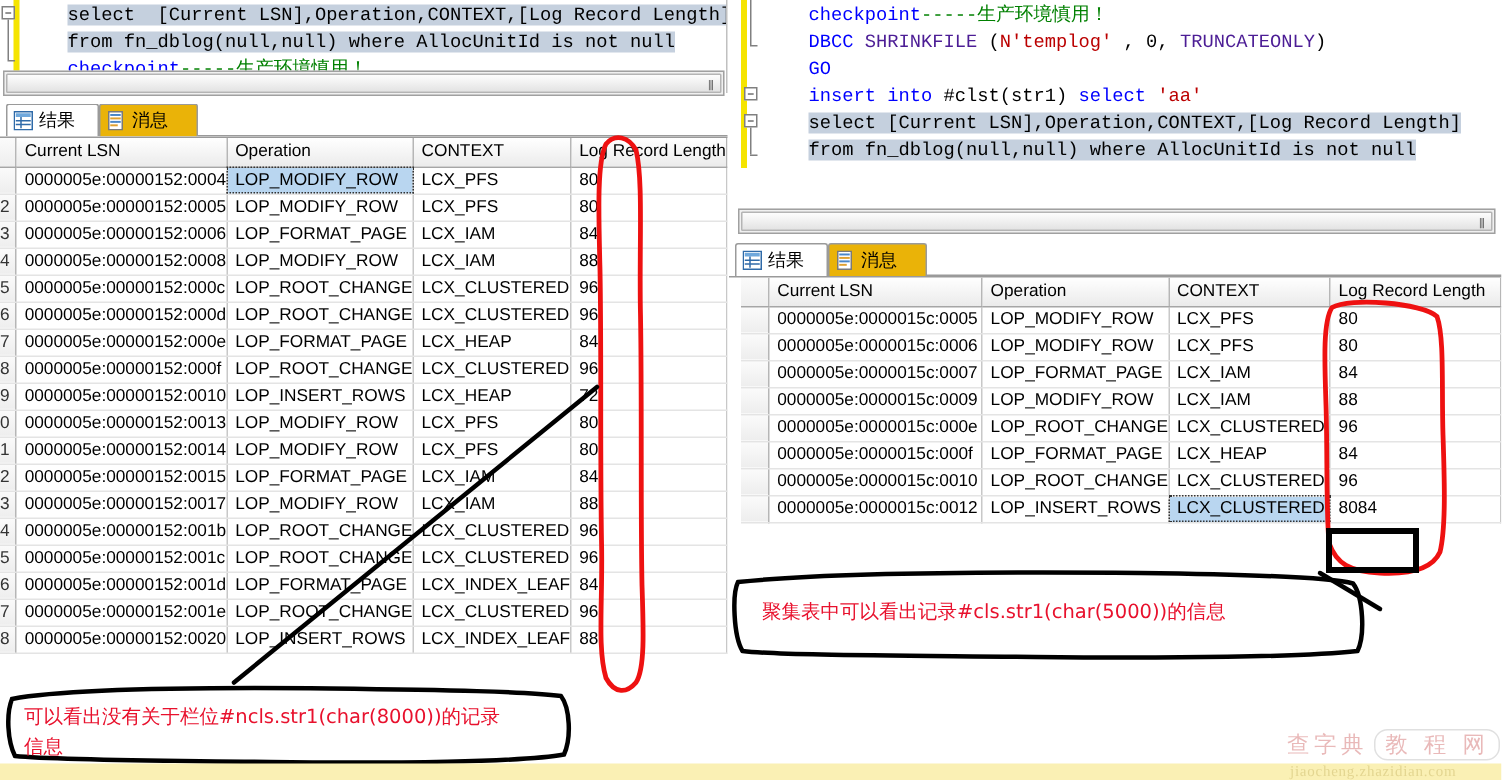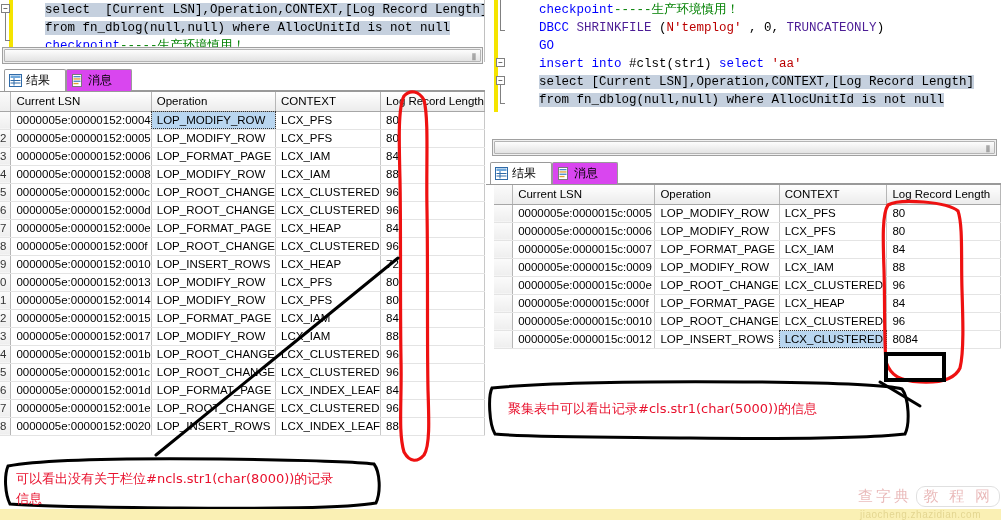--- a/index.html
+++ b/index.html
@@ -62,21 +62,21 @@
   .tabstrip { position: absolute; height: 22px; }
   .tab {
     position: absolute; top: 0; height: 22px;
     border: 1px solid #9a9a9a; border-bottom: none;
     background: #ffffff;
     display: flex; align-items: center; gap: 4px;
     padding: 0 2px 0 4px;
     font-size: 12px; color: #000;
     border-top-left-radius: 2px; border-top-right-radius: 2px;
   }
-  .tab.inactive { background: #d946ef; }
+  .tab.inactive { background: #eab308; }
   .tab-ico { width: 13px; height: 13px; position: relative; flex: none; }
   .tab-underline { position: absolute; height: 1px; background: #9a9a9a; }
 
   
   .grid { position: absolute; background: #fff; overflow: hidden; }
   .grid table { border-collapse: collapse; table-layout: fixed; }
   .grid th, .grid td {
     font-size: 11.5px;
     font-family: "Liberation Sans", sans-serif;
     color: #000;
@@ -114,21 +114,21 @@
     font-size: 13px;
     line-height: 19px;
     font-family: "DejaVu Sans", sans-serif;
     white-space: nowrap;
   }
 
   
   .watermark { position: absolute; opacity: .30; }
   .wm-top { font-family: "DejaVu Sans", sans-serif; font-size: 15px; color: #b91c1c; letter-spacing: 3px; }
   .wm-box { display:inline-block; border: 1px solid #9a9a9a; border-radius: 9px; padding: 0 6px; }
-  .wm-bot { font-family: Liberation Sans, sans-serif; font-size: 10px; color: #b09a40; letter-spacing: .5px; }
+  .wm-bot { font-family: Liberation Serif, serif; font-size: 10px; color: #b09a40; letter-spacing: .5px; }
   .bottom-strip { position: absolute; left:0; bottom:0; width: 1001px; height: 11px; background: #faf0b4; }
 </style>
 </head>
 <body>
 
 <div id="root">
 
   <div class="code-pane" style="left:0; top:0; width:485px; height:62px; border-right:1px solid #c0c0c0;">
     <div class="change-bar" style="left:9px; top:0; height:62px;"></div>
     <div class="gutter" style="left:0; top:0; height:62px;">

